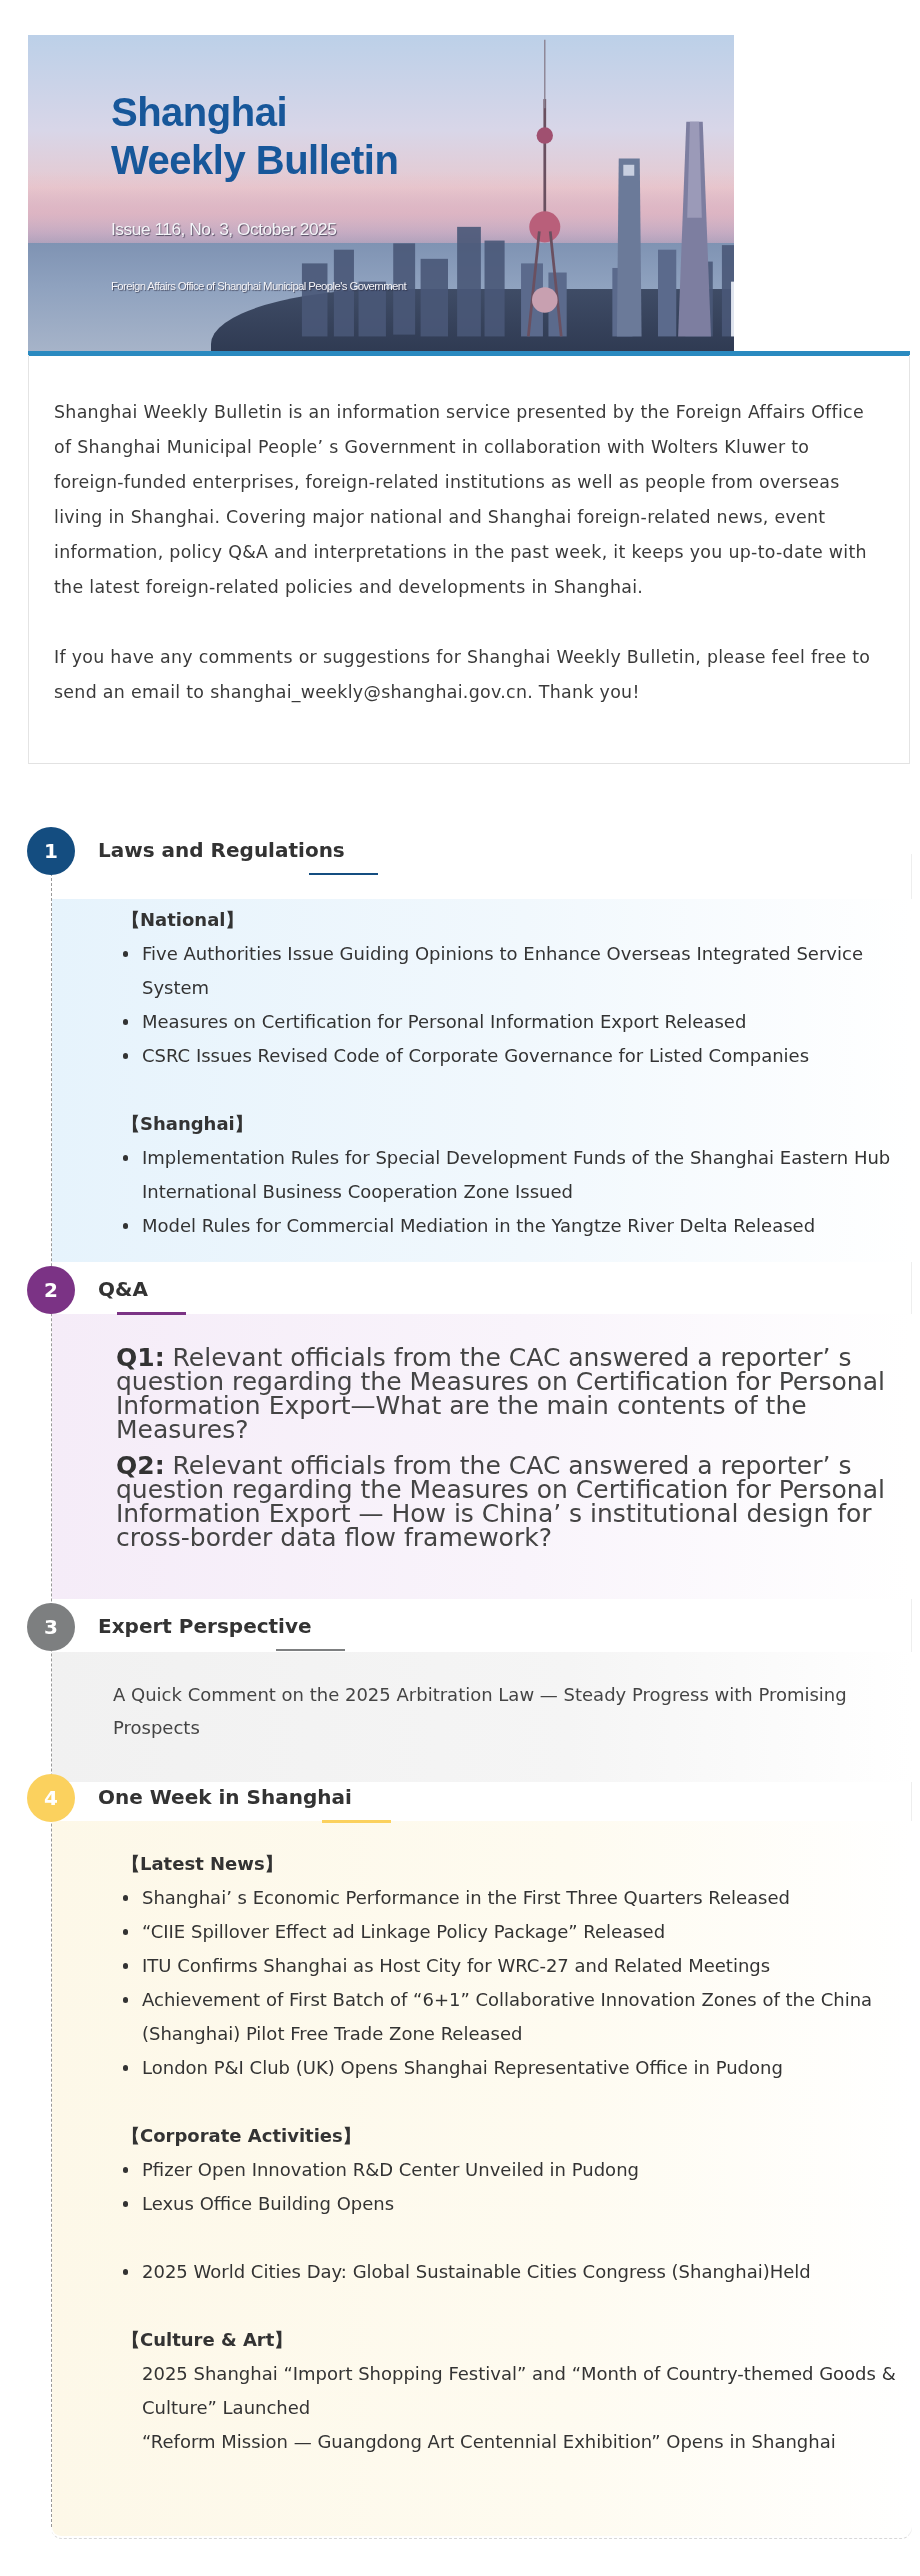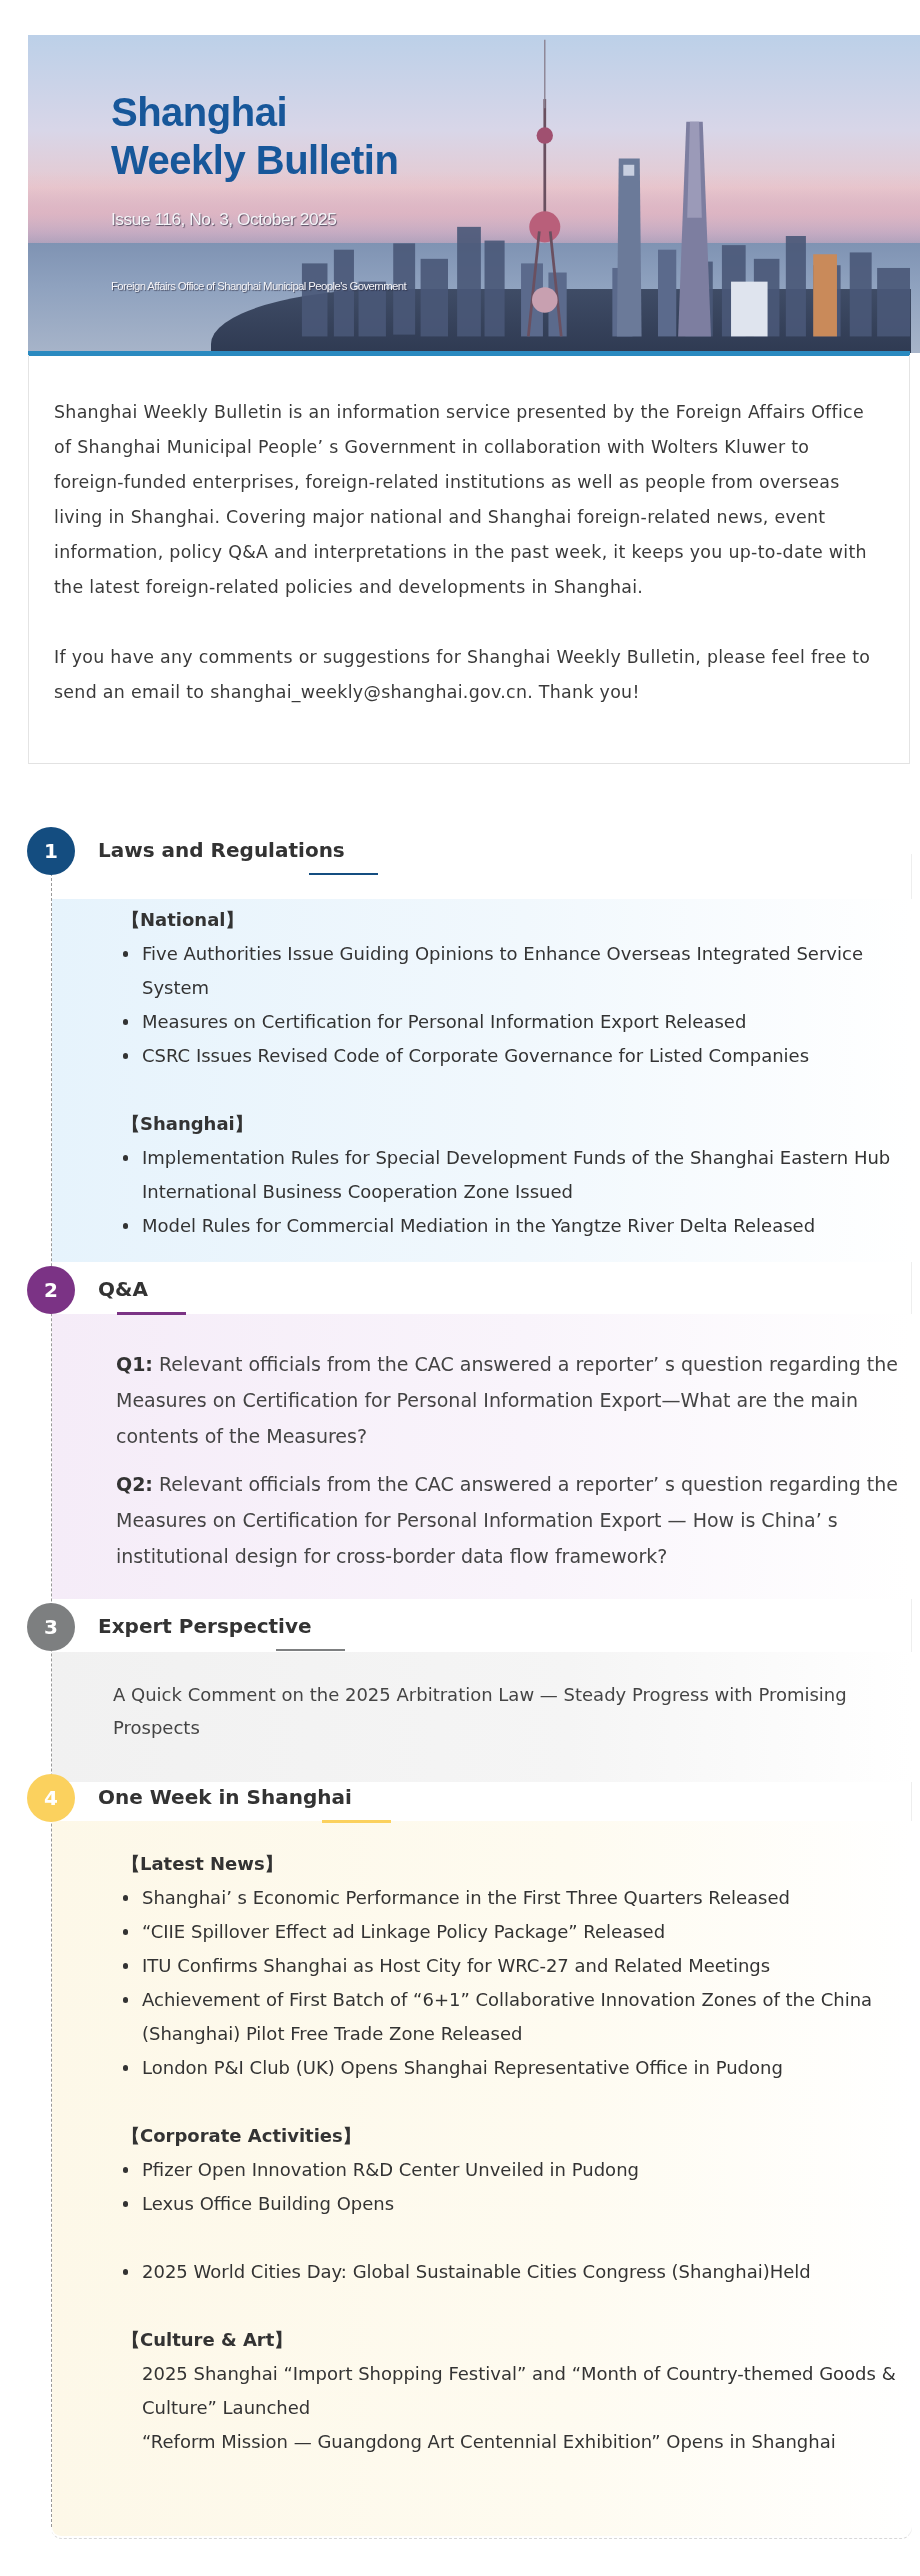--- a/index.html
+++ b/index.html
@@ -10,21 +10,21 @@
     position: relative;
     font-family: "DejaVu Sans", sans-serif;
     color: #333333;
     overflow: hidden;
   }
 
   
   .hero {
     position: absolute;
     left: 28px; top: 35px;
-    width: 892px; height: 318px;
+    width: 706px; height: 318px;
     overflow: hidden;
     background: linear-gradient(180deg, #bcd0e8 0%, #d8d6e8 30%, #e6c9d0 48%, #b6a8c4 62%, #6d7b9c 78%, #4f6282 100%);
   }
   .hero-sky-glow {
     position: absolute; left: 0; top: 137px; width: 100%; height: 82px;
     background: linear-gradient(180deg, rgba(240,190,195,0) 0%, rgba(236,180,190,0.55) 50%, rgba(200,170,200,0) 100%);
   }
   .hero-water {
     position: absolute; left: 0; bottom: 0; width: 100%; height: 110px;
     background: linear-gradient(180deg, #7f93b3 0%, #8fa2bf 40%, #a7b4c9 100%);
@@ -40,21 +40,21 @@
   }
   .hero-title {
     position: absolute; left: 83px; top: 53px;
     font-family: "Liberation Sans", sans-serif;
     font-weight: bold;
     font-size: 40px; line-height: 48px;
     color: #17579a;
     letter-spacing: -0.5px;
   }
   .hero-issue {
-    position: absolute; left: 83px; top: 174px;
+    position: absolute; left: 83px; top: 184px;
     font-family: "Liberation Sans", sans-serif;
     font-size: 17.4px; color: #f4f4f8;
     letter-spacing: -0.5px;
     text-shadow: 0.9px 0.9px 0.9px rgba(40,40,60,0.7);
   }
   .hero-office {
     position: absolute; left: 83px; top: 205px;
     font-family: "Liberation Sans", sans-serif;
     font-size: 11.4px; color: #f4f4f8;
     letter-spacing: -0.6px;
@@ -134,21 +134,21 @@
   ul.items li::before {
     content: "";
     position: absolute; left: 0.9px; top: 14.6px;
     width: 5.5px; height: 5.5px; border-radius: 50%;
     background: #333333;
   }
   ul.items.nobullet li::before { display: none; }
   .gap { height: 34px; }
 
   .qa p {
-    font-size: 19px; line-height: 36px; color: #444444;
+    font-size: 25px; line-height: 24px; color: #444444;
     margin-left: 30px; padding-right: 9px;
   }
   .qa p b { color: #333333; }
   .qa p + p { margin-top: 12px; }
 
   .expert p {
     font-size: 18px; line-height: 33px; color: #444444;
     margin-left: 27px; padding-right: 37px;
   }
 </style>

